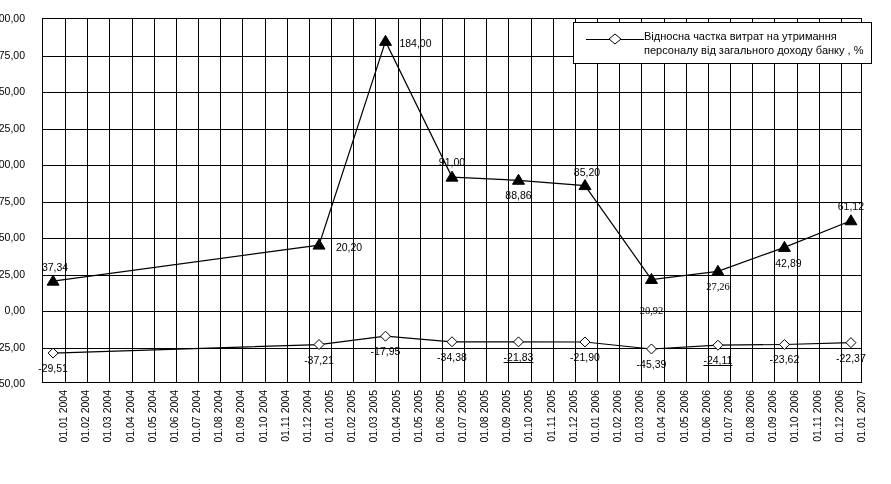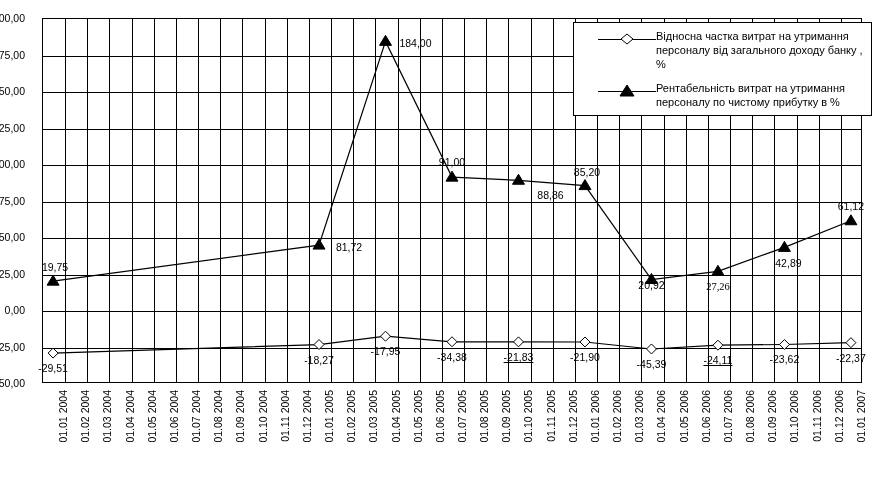--- a/index.html
+++ b/index.html
@@ -47,21 +47,21 @@
     transform:translate(-50%,-50%);
   }
 
   
   #legend{
     position:absolute;
     left:573px; top:22px;
     width:299px;
     border:1px solid #000;
     background:#fff;
-    padding:6px 6px 6px 24px;
+    padding:6px 6px 6px 12px;
     box-sizing:border-box;
   }
   .legrow{display:flex;align-items:flex-start;margin-bottom:10px;}
   .legrow:last-child{margin-bottom:0;}
   .legmark{
     position:relative;
     width:58px;
     min-width:58px;
     height:16px;
     margin-top:2px;
@@ -193,55 +193,46 @@
         <polygon points="385.5135135135135,35.35999999999996 391.5135135135135,45.35999999999996 379.5135135135135,45.35999999999996" fill="#000000" stroke="#000000" stroke-width="1"></polygon>
         <polygon points="452,171.14000000000001 458,181.14000000000001 446,181.14000000000001" fill="#000000" stroke="#000000" stroke-width="1"></polygon>
         <polygon points="518.4864864864865,174.2644 524.4864864864865,184.2644 512.4864864864865,184.2644" fill="#000000" stroke="#000000" stroke-width="1"></polygon>
         <polygon points="584.9729729729729,179.60800000000003 590.9729729729729,189.60800000000003 578.9729729729729,189.60800000000003" fill="#000000" stroke="#000000" stroke-width="1"></polygon>
         <polygon points="651.4594594594595,273.4568 657.4594594594595,283.4568 645.4594594594595,283.4568" fill="#000000" stroke="#000000" stroke-width="1"></polygon>
         <polygon points="717.9459459459459,265.31 723.9459459459459,275.31 711.9459459459459,275.31" fill="#000000" stroke="#000000" stroke-width="1"></polygon>
         <polygon points="784.4324324324324,241.3806 790.4324324324324,251.3806 778.4324324324324,251.3806" fill="#000000" stroke="#000000" stroke-width="1"></polygon>
         <polygon points="850.9189189189188,214.76479999999998 856.9189189189188,224.76479999999998 844.9189189189188,224.76479999999998" fill="#000000" stroke="#000000" stroke-width="1"></polygon>
       </svg>
       <div class="vlabel" style="left: 53.0811px; top: 368.085px;">-29,51</div>
-      <div class="vlabel" style="left: 319.027px; top: 359.558px;">-18,27</div>
+      <div class="vlabel" style="left: 319.027px; top: 359.558px;">-37,21</div>
       <div class="vlabel" style="left: 385.514px; top: 351.207px;">-17,95</div>
       <div class="vlabel" style="left: 452px; top: 356.77px;">-34,38</div>
       <div class="vlabel" style="left: 518.486px; top: 356.872px; text-decoration: underline;">-21,83</div>
       <div class="vlabel" style="left: 584.973px; top: 356.974px;">-21,90</div>
       <div class="vlabel" style="left: 651.459px; top: 363.967px;">-45,39</div>
       <div class="vlabel" style="left: 717.946px; top: 360.201px; text-decoration: underline;">-24,11</div>
       <div class="vlabel" style="left: 784.432px; top: 359.485px;">-23,62</div>
       <div class="vlabel" style="left: 850.919px; top: 357.66px;">-22,37</div>
-      <div class="vlabel" style="left: 55.0811px; top: 267.165px;">19,75</div>
-      <div class="vlabel" style="left: 349.027px; top: 247.088px;">81,72</div>
+      <div class="vlabel" style="left: 55.0811px; top: 267.165px;">37,34</div>
+      <div class="vlabel" style="left: 349.027px; top: 247.088px;">20,20</div>
       <div class="vlabel" style="left: 415.514px; top: 43.36px;">184,00</div>
       <div class="vlabel" style="left: 452px; top: 162.14px;">91,00</div>
-      <div class="vlabel" style="left: 518.486px; top: 195.264px; margin-left: 32px;">88,86</div>
+      <div class="vlabel" style="left: 518.486px; top: 195.264px;">88,86</div>
       <div class="vlabel" style="left: 586.973px; top: 171.608px;">85,20</div>
-      <div class="vlabel" style="left: 651.459px; top: 285px;">20,92</div>
+      <div class="vlabel" style="left: 651.459px; top: 310px; font-family: Liberation Serif, serif;">20,92</div>
       <div class="vlabel" style="left: 717.946px; top: 286.31px; font-family: Liberation Serif, serif;">27,26</div>
       <div class="vlabel" style="left: 788.432px; top: 263.381px;">42,89</div>
       <div class="vlabel" style="left: 850.919px; top: 205.765px;">61,12</div>
     </div>
 
   <div id="legend">
     <div class="legrow">
       <div class="legmark">
         <div class="line"></div>
         <svg width="58" height="16" style="position:absolute;left:0;top:0;">
           <polygon points="29,3 35,8 29,13 23,8" fill="#ffffff" stroke="#000000" stroke-width="1"></polygon>
         </svg>
       </div>
       <div class="legtext">Відносна частка витрат на утримання персоналу від загального доходу банку , %</div>
     </div>
-    <div class="legrow">
-      <div class="legmark">
-        <div class="line"></div>
-        <svg width="58" height="16" style="position:absolute;left:0;top:0;">
-          <polygon points="29,2 36,13 22,13" fill="#000000" stroke="#000000" stroke-width="1"></polygon>
-        </svg>
-      </div>
-      <div class="legtext">Рентабельність витрат на утримання персоналу по чистому прибутку  в %</div>
-    </div>
   </div>
 
 </div>
 
 </body></html>

